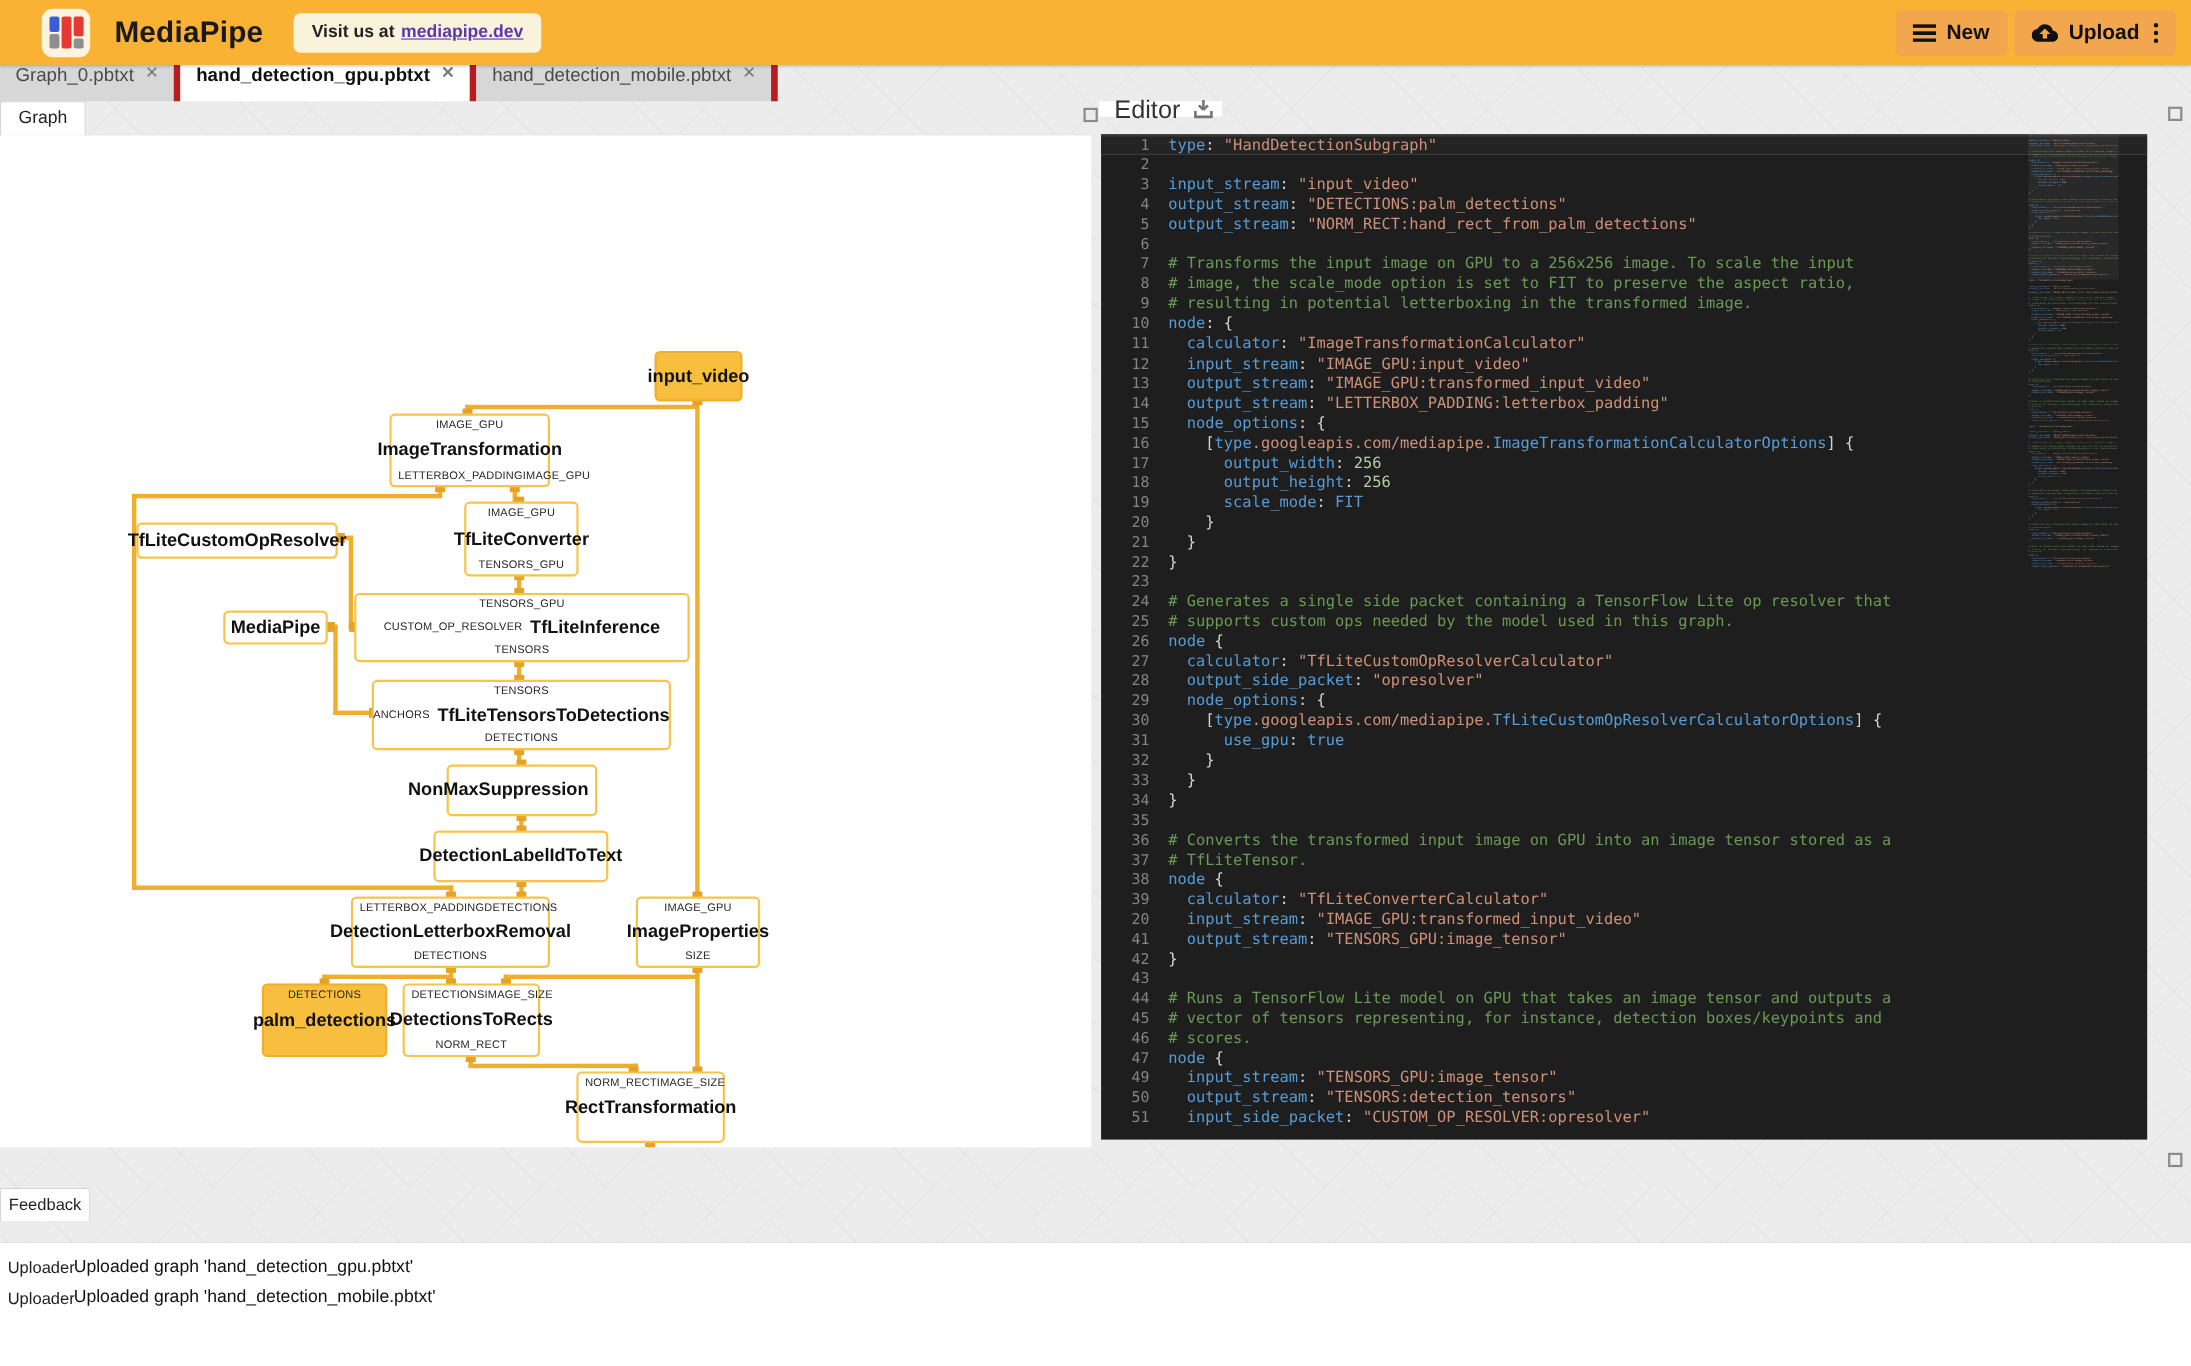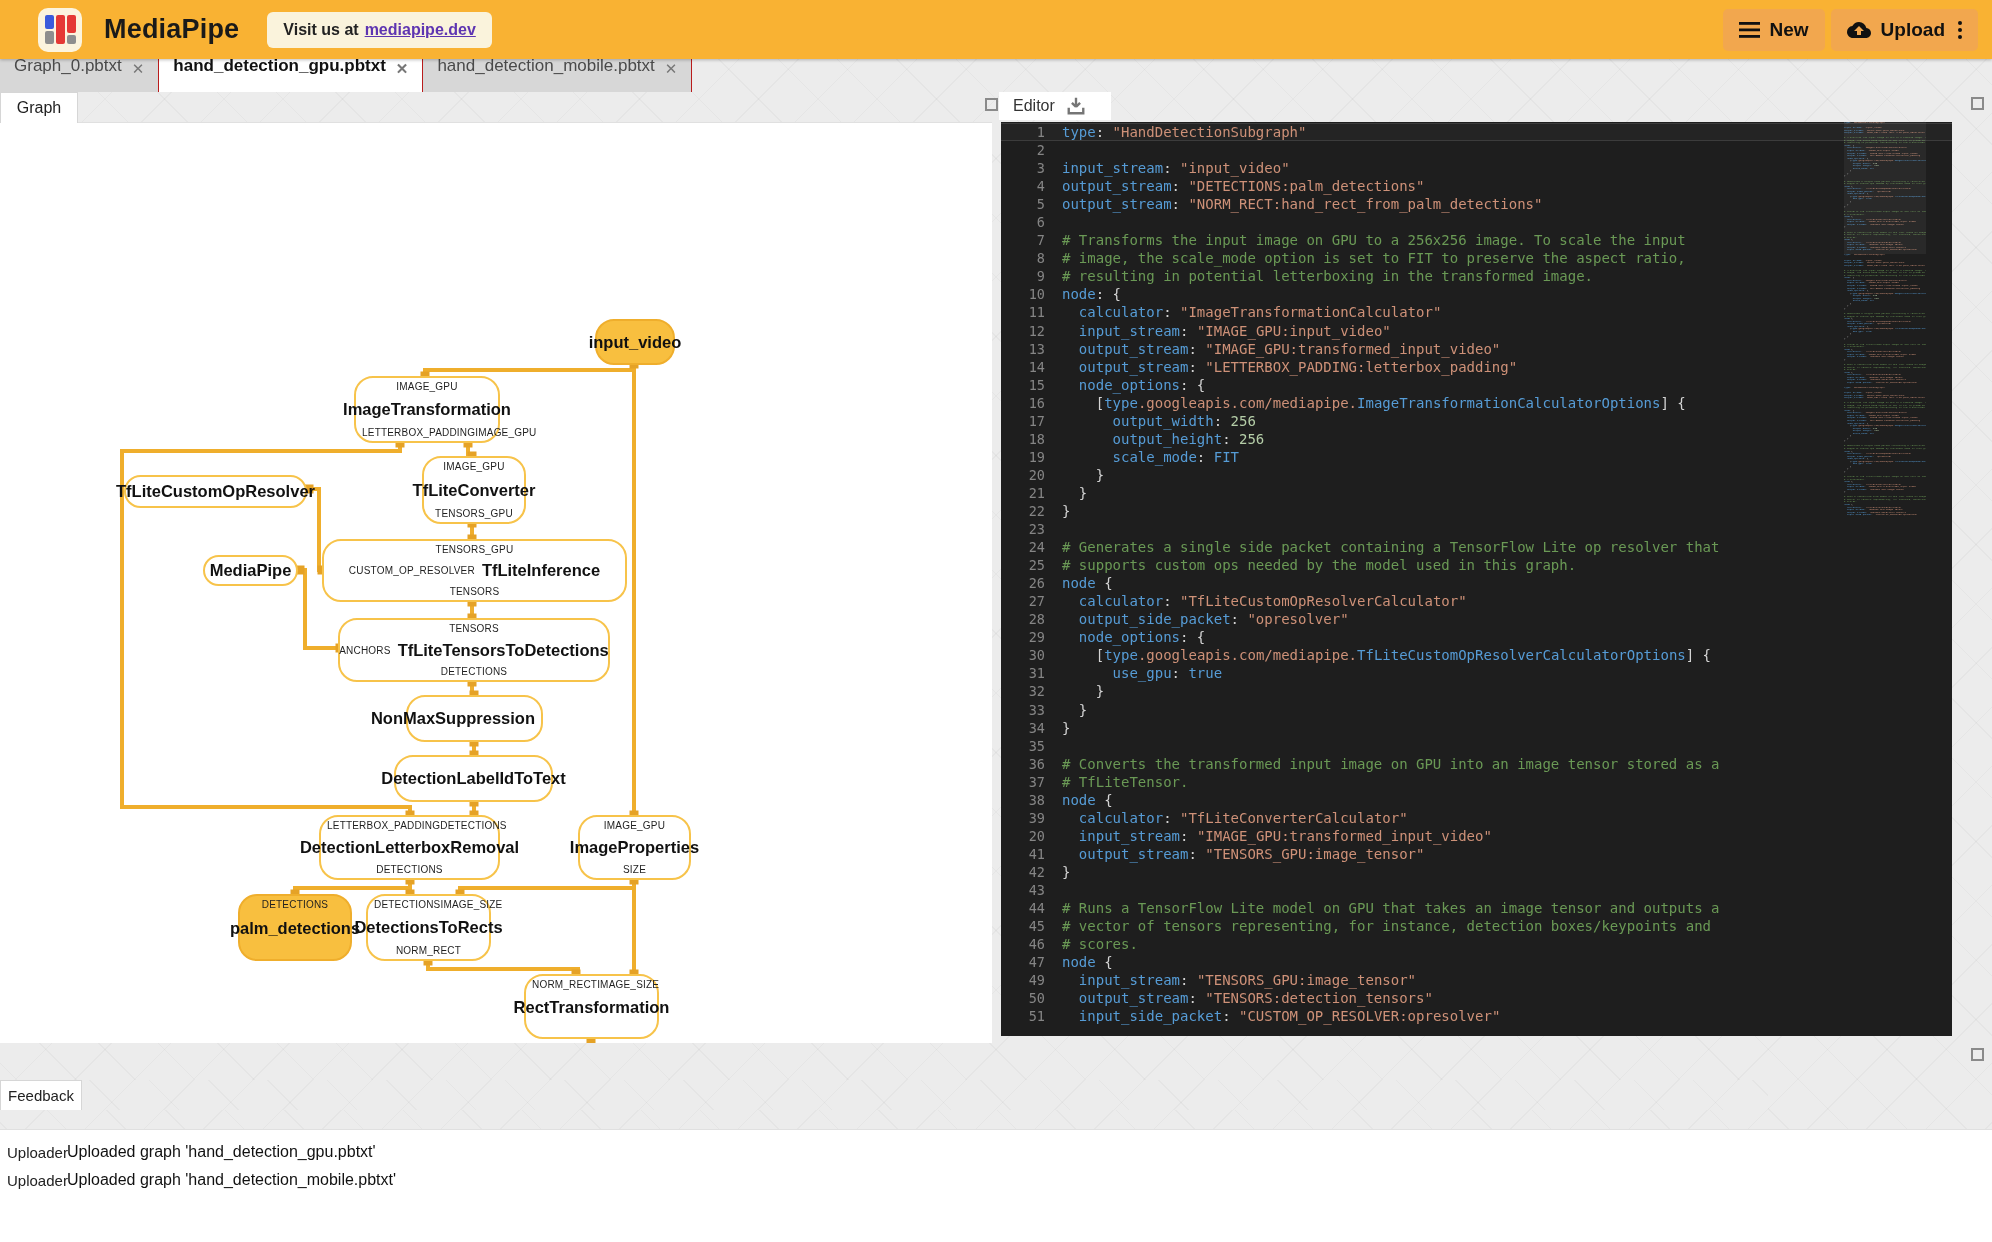--- a/index.html
+++ b/index.html
@@ -28,49 +28,49 @@
     color:#111; cursor:pointer; font-family:inherit; }
   #new-btn { margin-right:6px; }
   #upload-btn { margin-right:14px; }
   .menu-icon { width:21px; height:16px; display:inline-block; margin-right:10px;
     background:linear-gradient(#111 0 3px, transparent 3px 6.5px) 0 0/100% 6.5px repeat-y; }
   .kebab { display:inline-block; width:4px; margin-left:13px; }
   .kebab b { display:block; width:4px; height:4px; border-radius:50%; background:#111; margin:3px 0; }
 
   
   #file-tabs { position:absolute; left:0; top:59px; width:1992px; height:33px; display:flex; z-index:20; }
-  .ftab { height:33px; display:flex; align-items:flex-end; padding:16px 14px; font-size:17px;
-    background:#D7D7D7; color:#4a4a4a; border-right:1px solid #b91c1c; cursor:pointer; white-space:nowrap; }
+  .ftab { height:33px; display:flex; align-items:flex-start; padding:0 14px; font-size:17px;
+    background:#D7D7D7; color:#4a4a4a; border-right:6px solid #b91c1c; cursor:pointer; white-space:nowrap; }
   .ftab.active { background:#FFFFFF; color:#111; font-weight:bold; }
   .ftab .close { margin-left:10px; font-size:15px; color:#777; cursor:pointer; line-height:1; }
 
   
   #graph-pane-tab { position:absolute; left:0; top:92px; width:78px; height:31px; background:#fff;
     border:1px solid #D6D6D6; border-bottom:none; display:flex; align-items:center; justify-content:center;
     font-size:16px; color:#222; z-index:6; }
   #graph-canvas { position:absolute; left:0; top:122px; width:992px; height:921px; background:#fff;
     border-top:1px solid #E0E0E0; overflow:hidden; z-index:5; }
 
   .pane-sq { position:absolute; width:13px; height:13px; border:2px solid #8a8a8a; background:transparent; z-index:25; cursor:pointer; }
 
   
-  .gnode { position:absolute; background:#fff; border:2px solid #F7C34A; border-radius:19px;
+  .gnode { position:absolute; background:#fff; border:2px solid #F7C34A; border-radius:5px;
     display:flex; flex-direction:column; justify-content:space-between; z-index:3; cursor:pointer; }
   .gnode.filled { background:#F8BF3F; border-color:#EFAE2C; }
   .gnode .prow { display:flex; justify-content:space-around; padding:3px 6px 0 6px; min-height:13px; }
   .gnode .prow.bot { padding:0 6px 3px 6px; align-items:flex-end; }
   .plabel { font-size:10px; color:#1f1f1f; letter-spacing:0.2px; white-space:nowrap; }
   .gnode .mid { display:flex; align-items:center; justify-content:center; gap:7px; padding:0 6px; }
   .gtitle { font-size:16.5px; font-weight:bold; color:#111; white-space:nowrap; }
   .gedge { position:absolute; background:#EFAE2C; z-index:1; }
   .gport { position:absolute; width:9px; height:9px; background:#E5A226; transform:translate(-50%,-50%); z-index:2; }
 
   
-  #editor-tab { position:absolute; left:999px; top:92px; width:112px; height:28px; background:#fff;
-    display:flex; align-items:center; padding-left:14px; font-size:16px; color:#333; z-index:6; gap:10px; }
+  #editor-tab { position:absolute; left:999px; top:92px; width:112px; height:14px; background:#fff;
+    display:flex; align-items:center; padding-left:14px; font-size:23px; color:#333; z-index:6; gap:10px; }
   #editor { position:absolute; left:1001px; top:122px; width:951px; height:914px; background:#1E1E1E;
     overflow:hidden; z-index:5; font-family:"DejaVu Sans Mono", monospace; }
   #code-area { position:absolute; left:0; top:1px; width:844px; }
   .cl { height:18.05px; line-height:18.05px; font-size:14px; white-space:pre; display:flex; }
   .cl .ln { width:44px; flex:0 0 44px; text-align:right; color:#858585; margin-right:17px; font-size:13.5px; }
   .cl.cur { background:#242424; box-shadow:0 -1px 0 #3c3c3c inset, 0 1px 0 #3c3c3c inset; width:951px; }
   .tok-k { color:#569CD6; } .tok-s { color:#CE9178; } .tok-c { color:#6A9955; }
   .tok-p { color:#D4D4D4; } .tok-n { color:#B5CEA8; }
   #minimap { position:absolute; left:843px; top:0; width:82px; height:914px; overflow:hidden; cursor:pointer; }
   .ml { height:2.55px; line-height:2.55px; font-size:2.4px; white-space:pre; overflow:hidden; }

